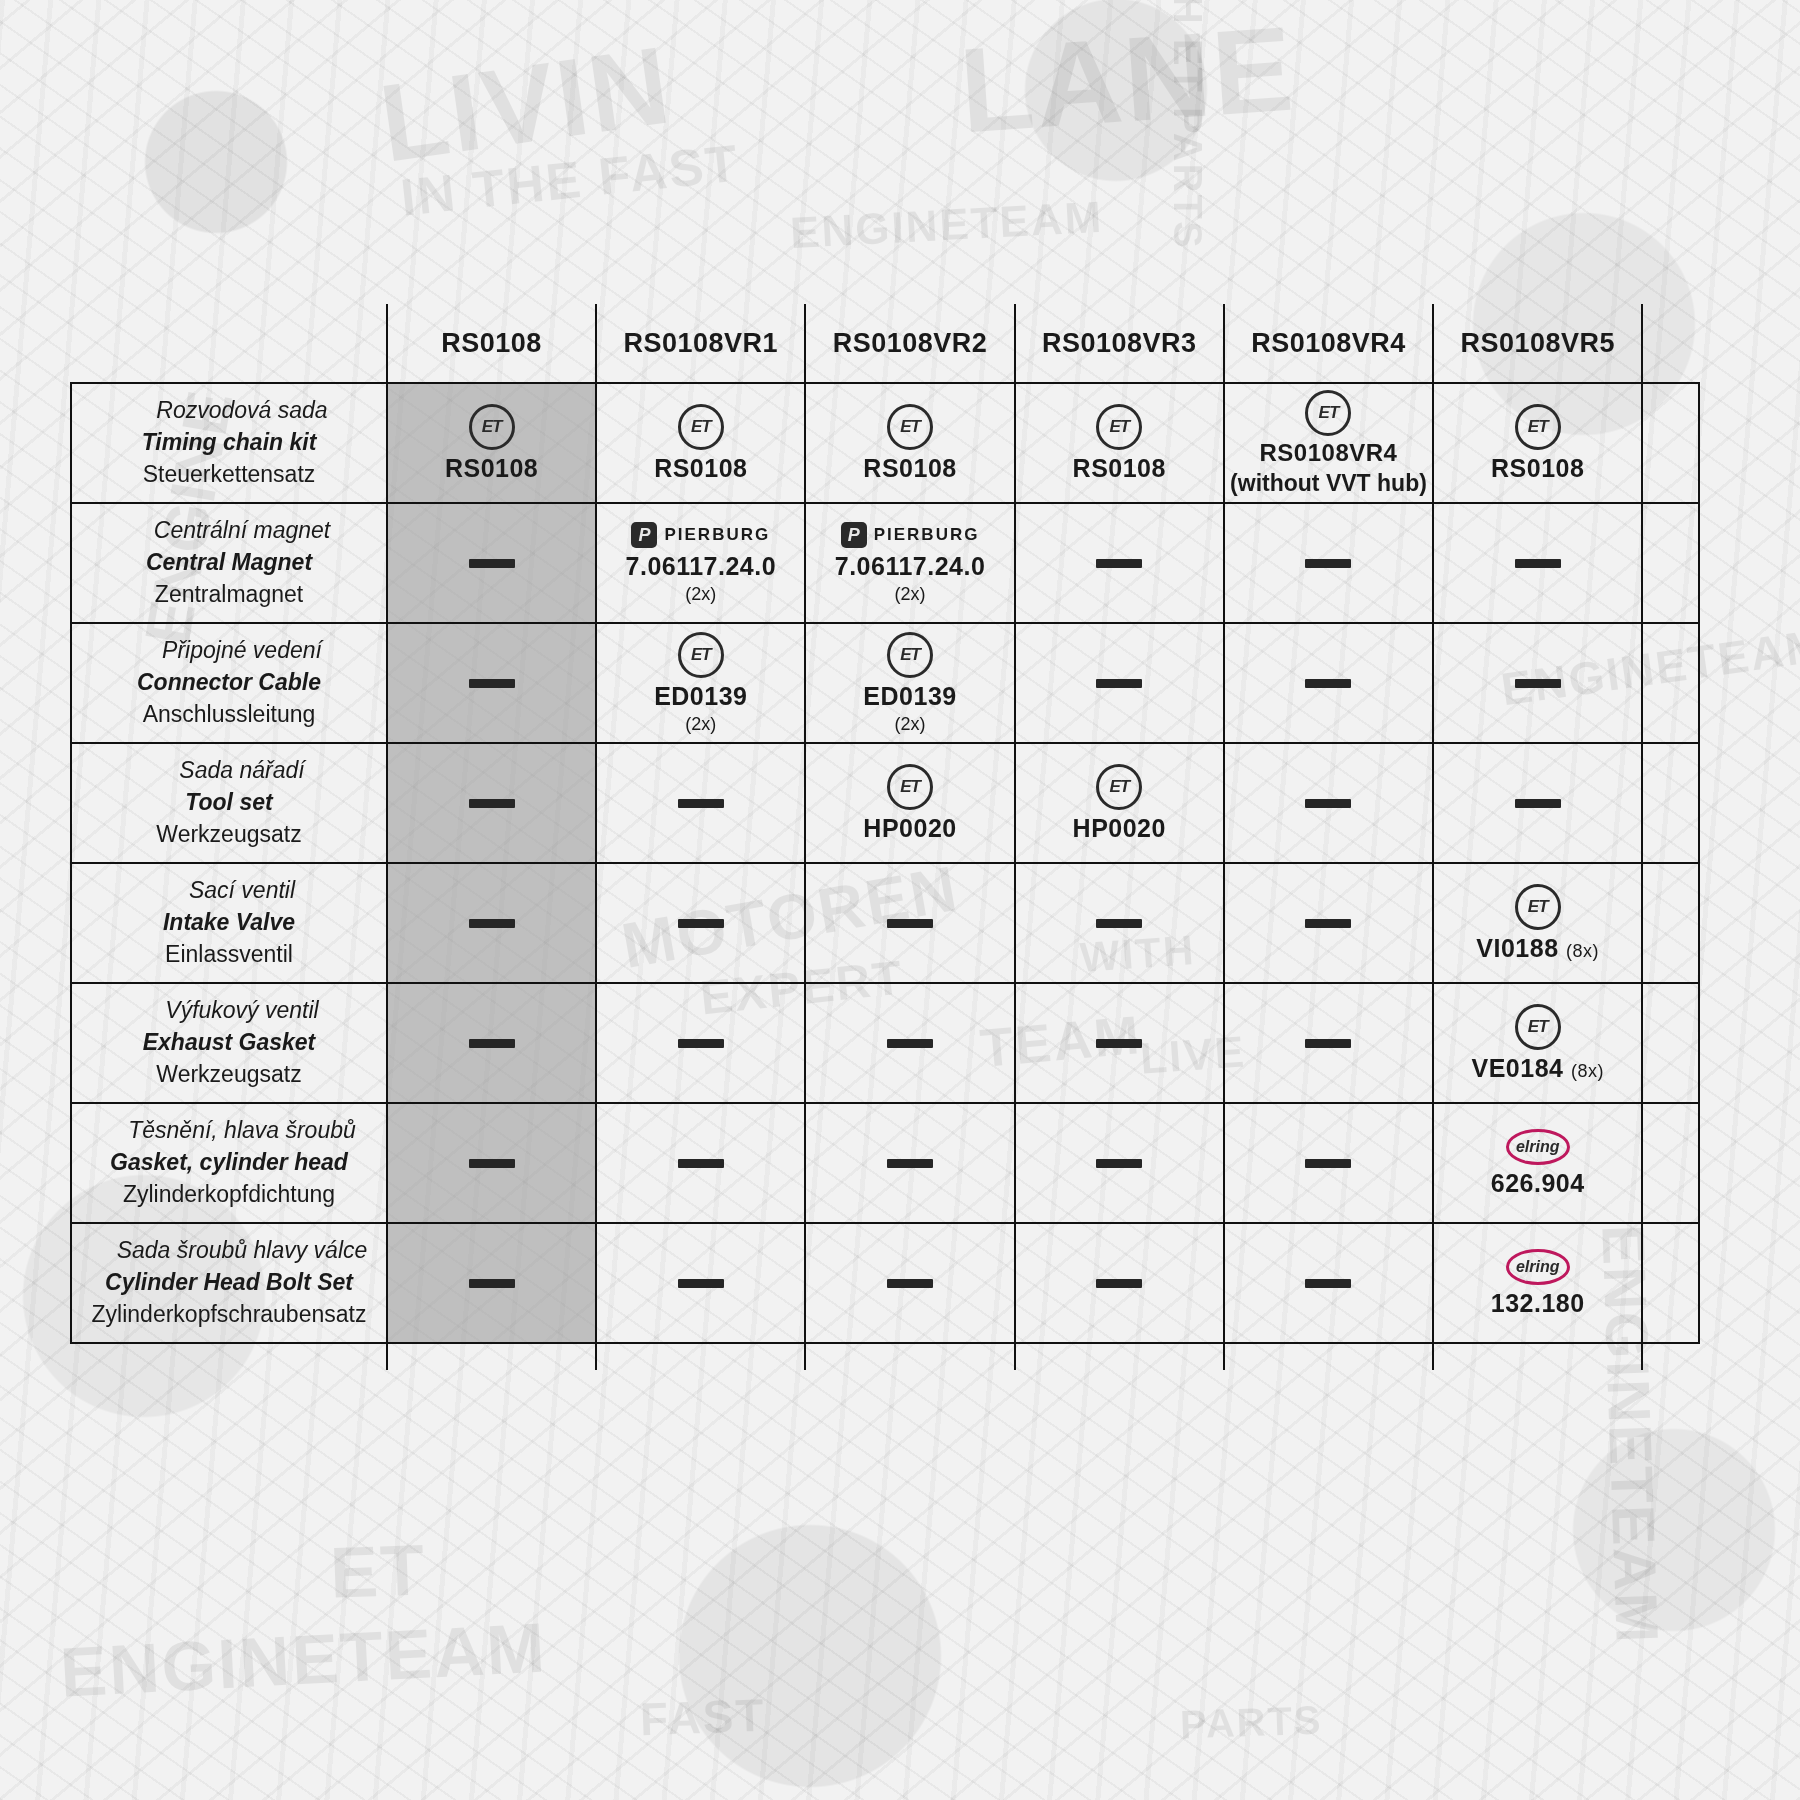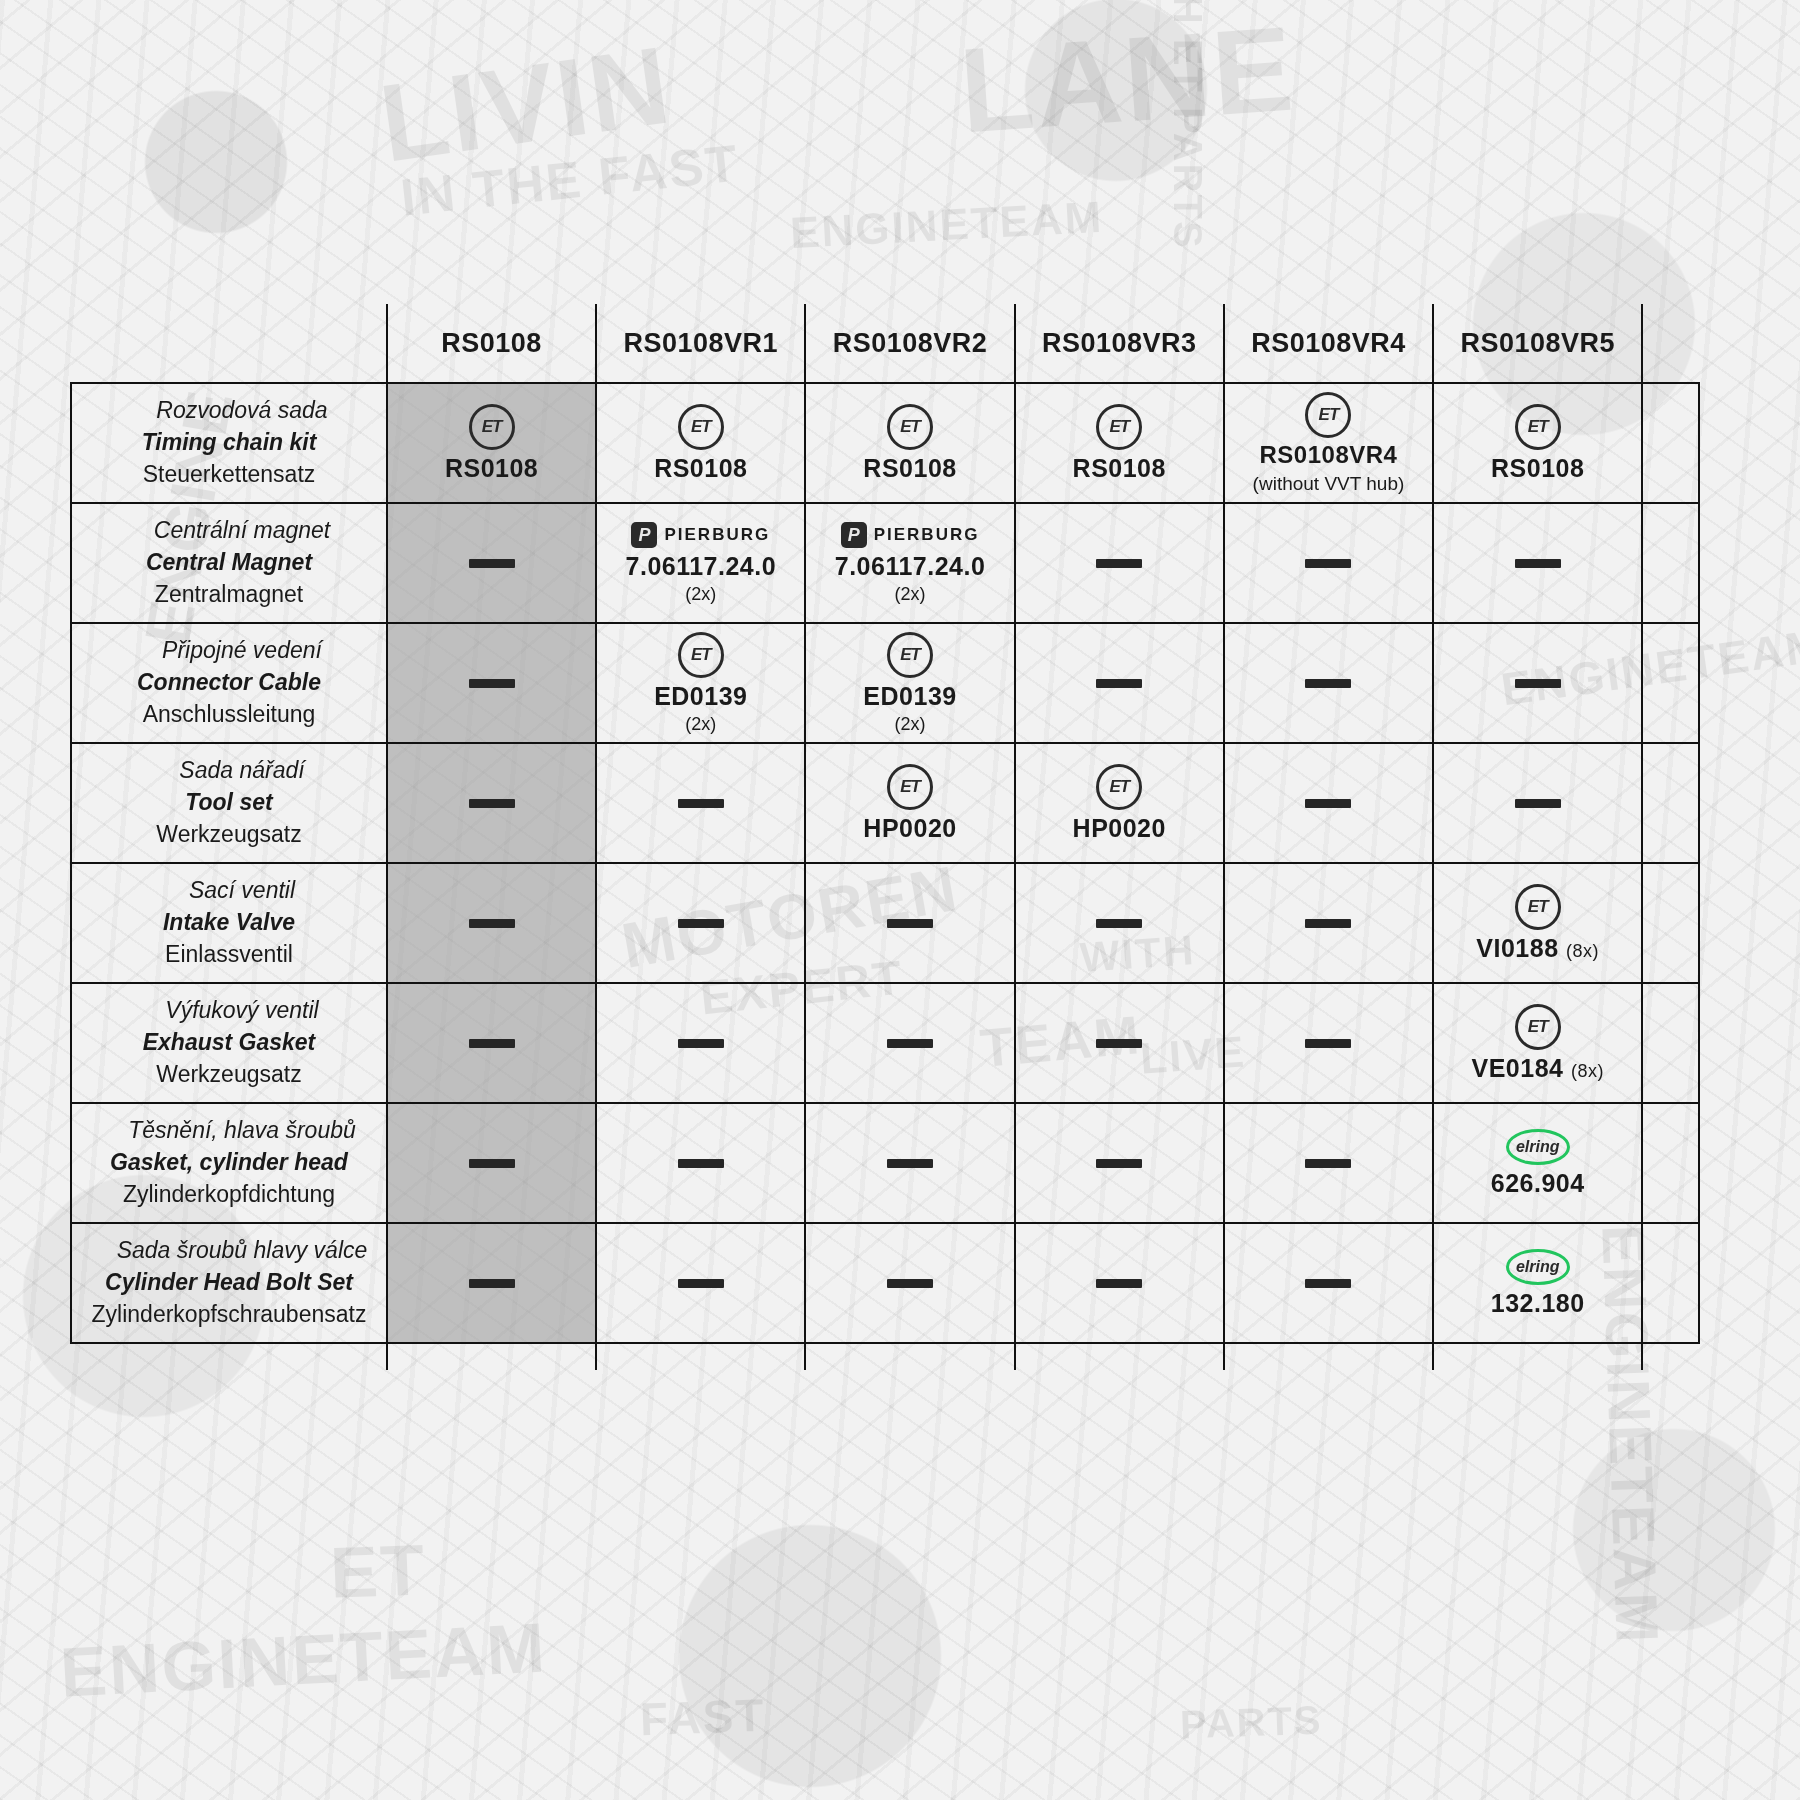--- a/index.html
+++ b/index.html
@@ -101,21 +101,21 @@
   }
 
   .cellinner{
     display:flex;flex-direction:column;align-items:center;justify-content:center;
     gap:4px;
     line-height:1.12;
   }
   .pn{ font-size:25px;font-weight:bold;letter-spacing:0.5px; }
   .pn.small{ font-size:24px; }
   .qty{ font-size:18px;font-weight:normal; }
-  .sub{ font-size:19px;font-weight:normal; }
+  .sub{ font-size:23px;font-weight:bold; }
   .inlineqty{ font-size:18px;font-weight:normal; }
 
   
   .et-logo{
     width:40px;height:40px;border-radius:50%;
     border:3px solid #2a2a2a;
     display:flex;align-items:center;justify-content:center;
     font-size:17px;font-weight:bold;font-style:italic;
     letter-spacing:-1px;
     color:#2a2a2a;
@@ -128,21 +128,21 @@
   .pierburg .pmark{
     width:26px;height:26px;border-radius:5px;
     background:#2a2a2a;color:#e8e8e8;
     display:flex;align-items:center;justify-content:center;
     font-size:18px;font-weight:bold;font-style:italic;
   }
   .pierburg .ptext{font-size:17px;font-weight:bold;letter-spacing:2px;}
   
   .elring{
     width:58px;height:30px;border-radius:50%/50%;
-    border:3px solid #22c55e;
+    border:3px solid #be185d;
     display:flex;align-items:center;justify-content:center;
     font-size:16px;font-style:italic;font-weight:bold;
     color:#2a2a2a;
   }
 
   
   tr.stub td{height:26px;border-top:2px solid #111;border-bottom:none;}
   tr.stub td.rowlabel{border-left:none;border-right:none;}
   tr.stub td.tailcell{border:none;}
 </style>

